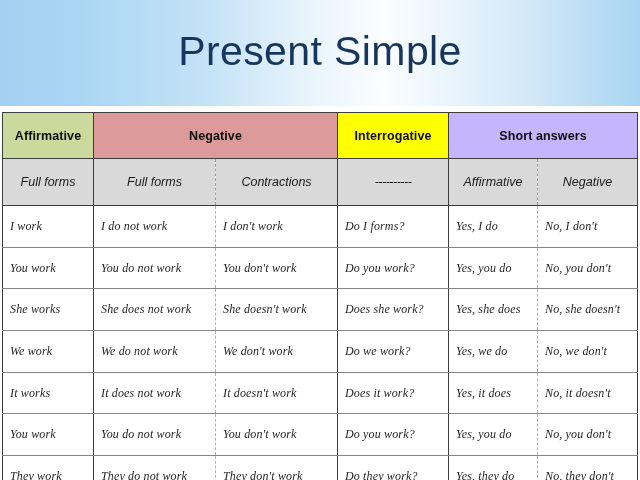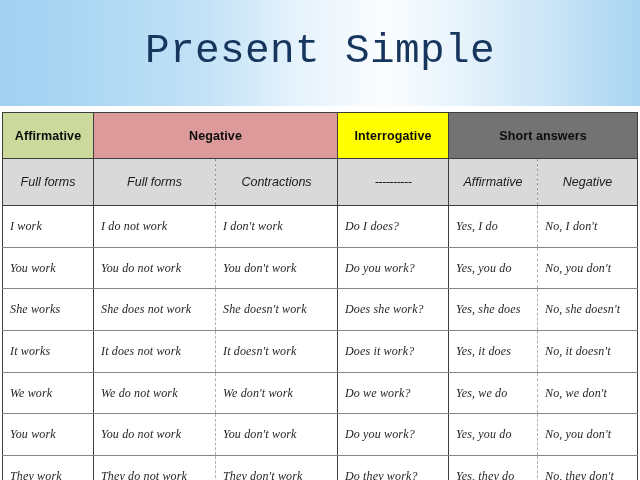--- a/index.html
+++ b/index.html
@@ -37,21 +37,21 @@
         #cfe7f8 84%,
         #a9d5f2 100%);
   }
 
   #title {
     position: absolute;
     left: 0;
     top: 26px;
     width: 640px;
     text-align: center;
-    font-family: Liberation Mono, monospace;
+    font-family: Liberation Sans, sans-serif;
     font-size: 41px;
     line-height: 50px;
     color: #17365d;
     letter-spacing: 0.4px;
     white-space: nowrap;
   }
 
   #table-wrap {
     position: absolute;
     left: 2px;
@@ -82,21 +82,21 @@
     font-weight: bold;
     font-size: 12.5px;
     color: #0d0d0d;
     text-align: center;
     border: 1.4px solid #3d3d3d;
     letter-spacing: 0.1px;
   }
   td.h-affirmative { background: #ccd99c; }
   td.h-negative    { background: #dd9a9a; }
   td.h-interrog    { background: #ffff00; }
-  td.h-short       { background: #737373; }
+  td.h-short       { background: #c4b5fd; }
 
   
   tr.hdr-sub td {
     height: 40px;
     background: #d9d9d9;
     font-family: "Liberation Sans", sans-serif;
     font-weight: normal;
     font-style: italic;
     font-size: 12.5px;
     color: #1a1a1a;
@@ -175,21 +175,21 @@
           <td class="dashed-left">Contractions</td>
           <td class="dashes">----------</td>
           <td class="dashed-right">Affirmative</td>
           <td class="dashed-left">Negative</td>
         </tr>
 
         <tr class="body-row first">
           <td>I work</td>
           <td class="dashed-right">I do not work</td>
           <td class="dashed-left">I don't work</td>
-          <td>Do I does?</td>
+          <td>Do I forms?</td>
           <td class="dashed-right">Yes, I do</td>
           <td class="dashed-left">No, I don't</td>
         </tr>
 
         <tr class="body-row">
           <td>You work</td>
           <td class="dashed-right">You do not work</td>
           <td class="dashed-left">You don't work</td>
           <td>Do you work?</td>
           <td class="dashed-right">Yes, you do</td>
@@ -200,35 +200,35 @@
         <tr class="body-row">
           <td>She works</td>
           <td class="dashed-right">She does not work</td>
           <td class="dashed-left">She doesn't work</td>
           <td>Does she work?</td>
           <td class="dashed-right">Yes, she does</td>
           <td class="dashed-left">No, she doesn't</td>
         </tr>
 
         <tr class="body-row">
+          <td>We work</td>
+          <td class="dashed-right">We do not work</td>
+          <td class="dashed-left">We don't work</td>
+          <td>Do we work?</td>
+          <td class="dashed-right">Yes, we do</td>
+          <td class="dashed-left">No, we don't</td>
+        </tr>
+
+        <tr class="body-row">
           <td>It works</td>
           <td class="dashed-right">It does not work</td>
           <td class="dashed-left">It doesn't work</td>
           <td>Does it work?</td>
           <td class="dashed-right">Yes, it does</td>
           <td class="dashed-left">No, it doesn't</td>
-        </tr>
-
-        <tr class="body-row">
-          <td>We work</td>
-          <td class="dashed-right">We do not work</td>
-          <td class="dashed-left">We don't work</td>
-          <td>Do we work?</td>
-          <td class="dashed-right">Yes, we do</td>
-          <td class="dashed-left">No, we don't</td>
         </tr>
 
         <tr class="body-row">
           <td>You work</td>
           <td class="dashed-right">You do not work</td>
           <td class="dashed-left">You don't work</td>
           <td>Do you work?</td>
           <td class="dashed-right">Yes, you do</td>
           <td class="dashed-left">No, you don't</td>
         </tr>

